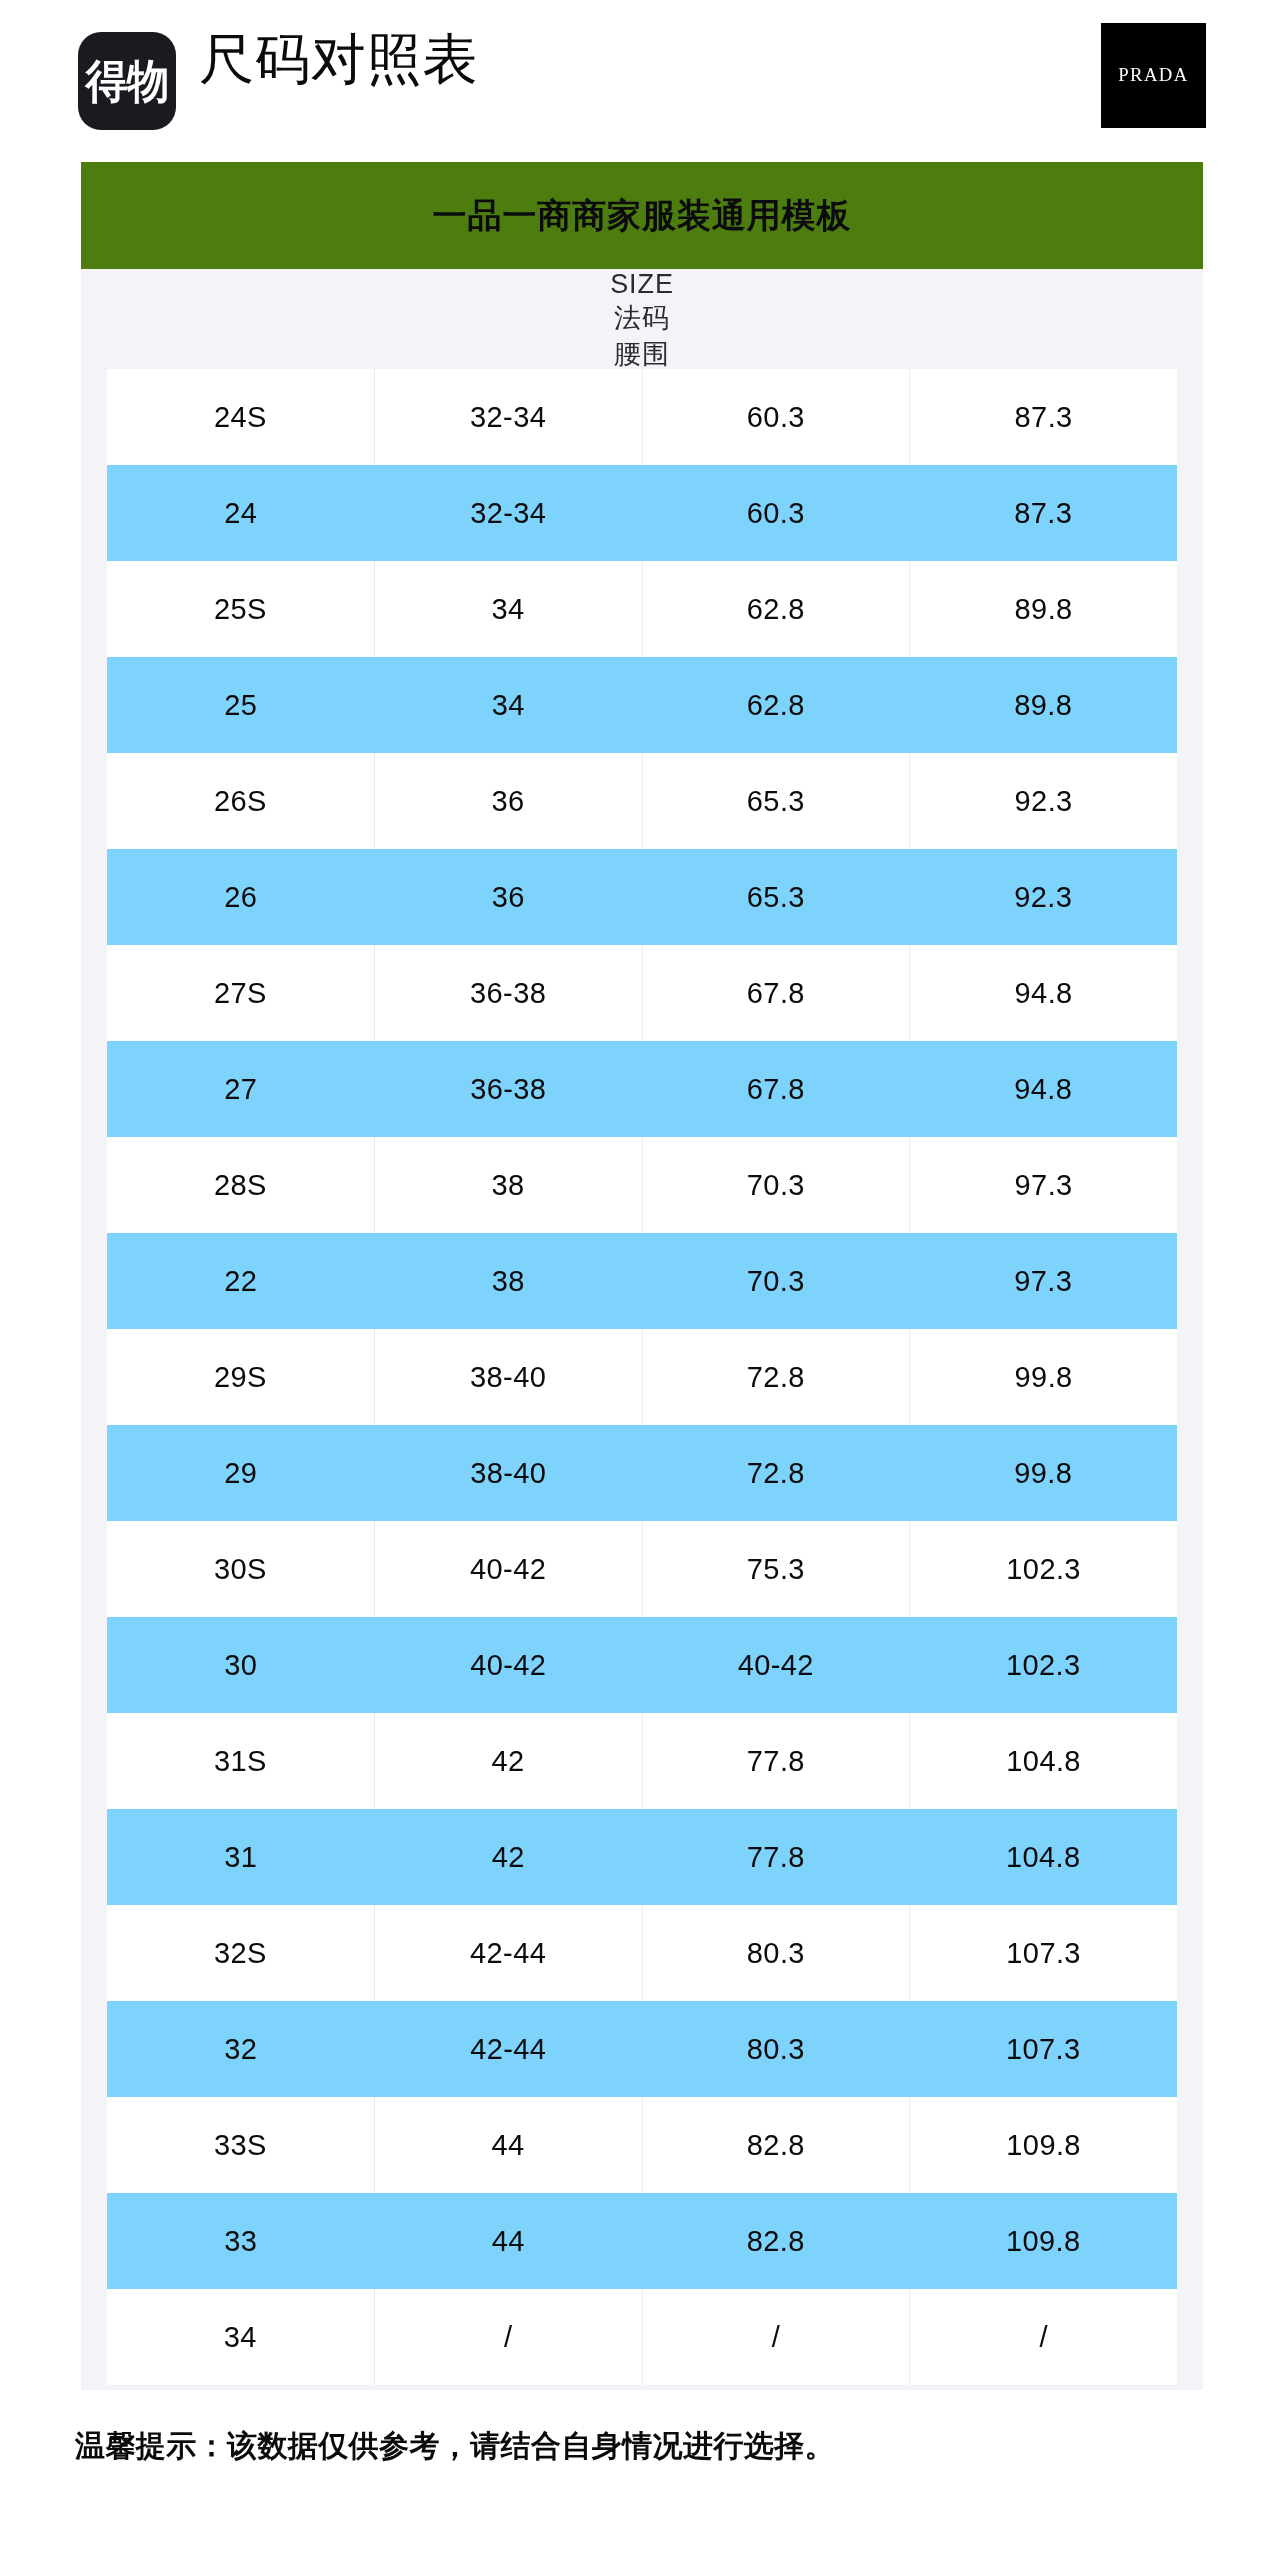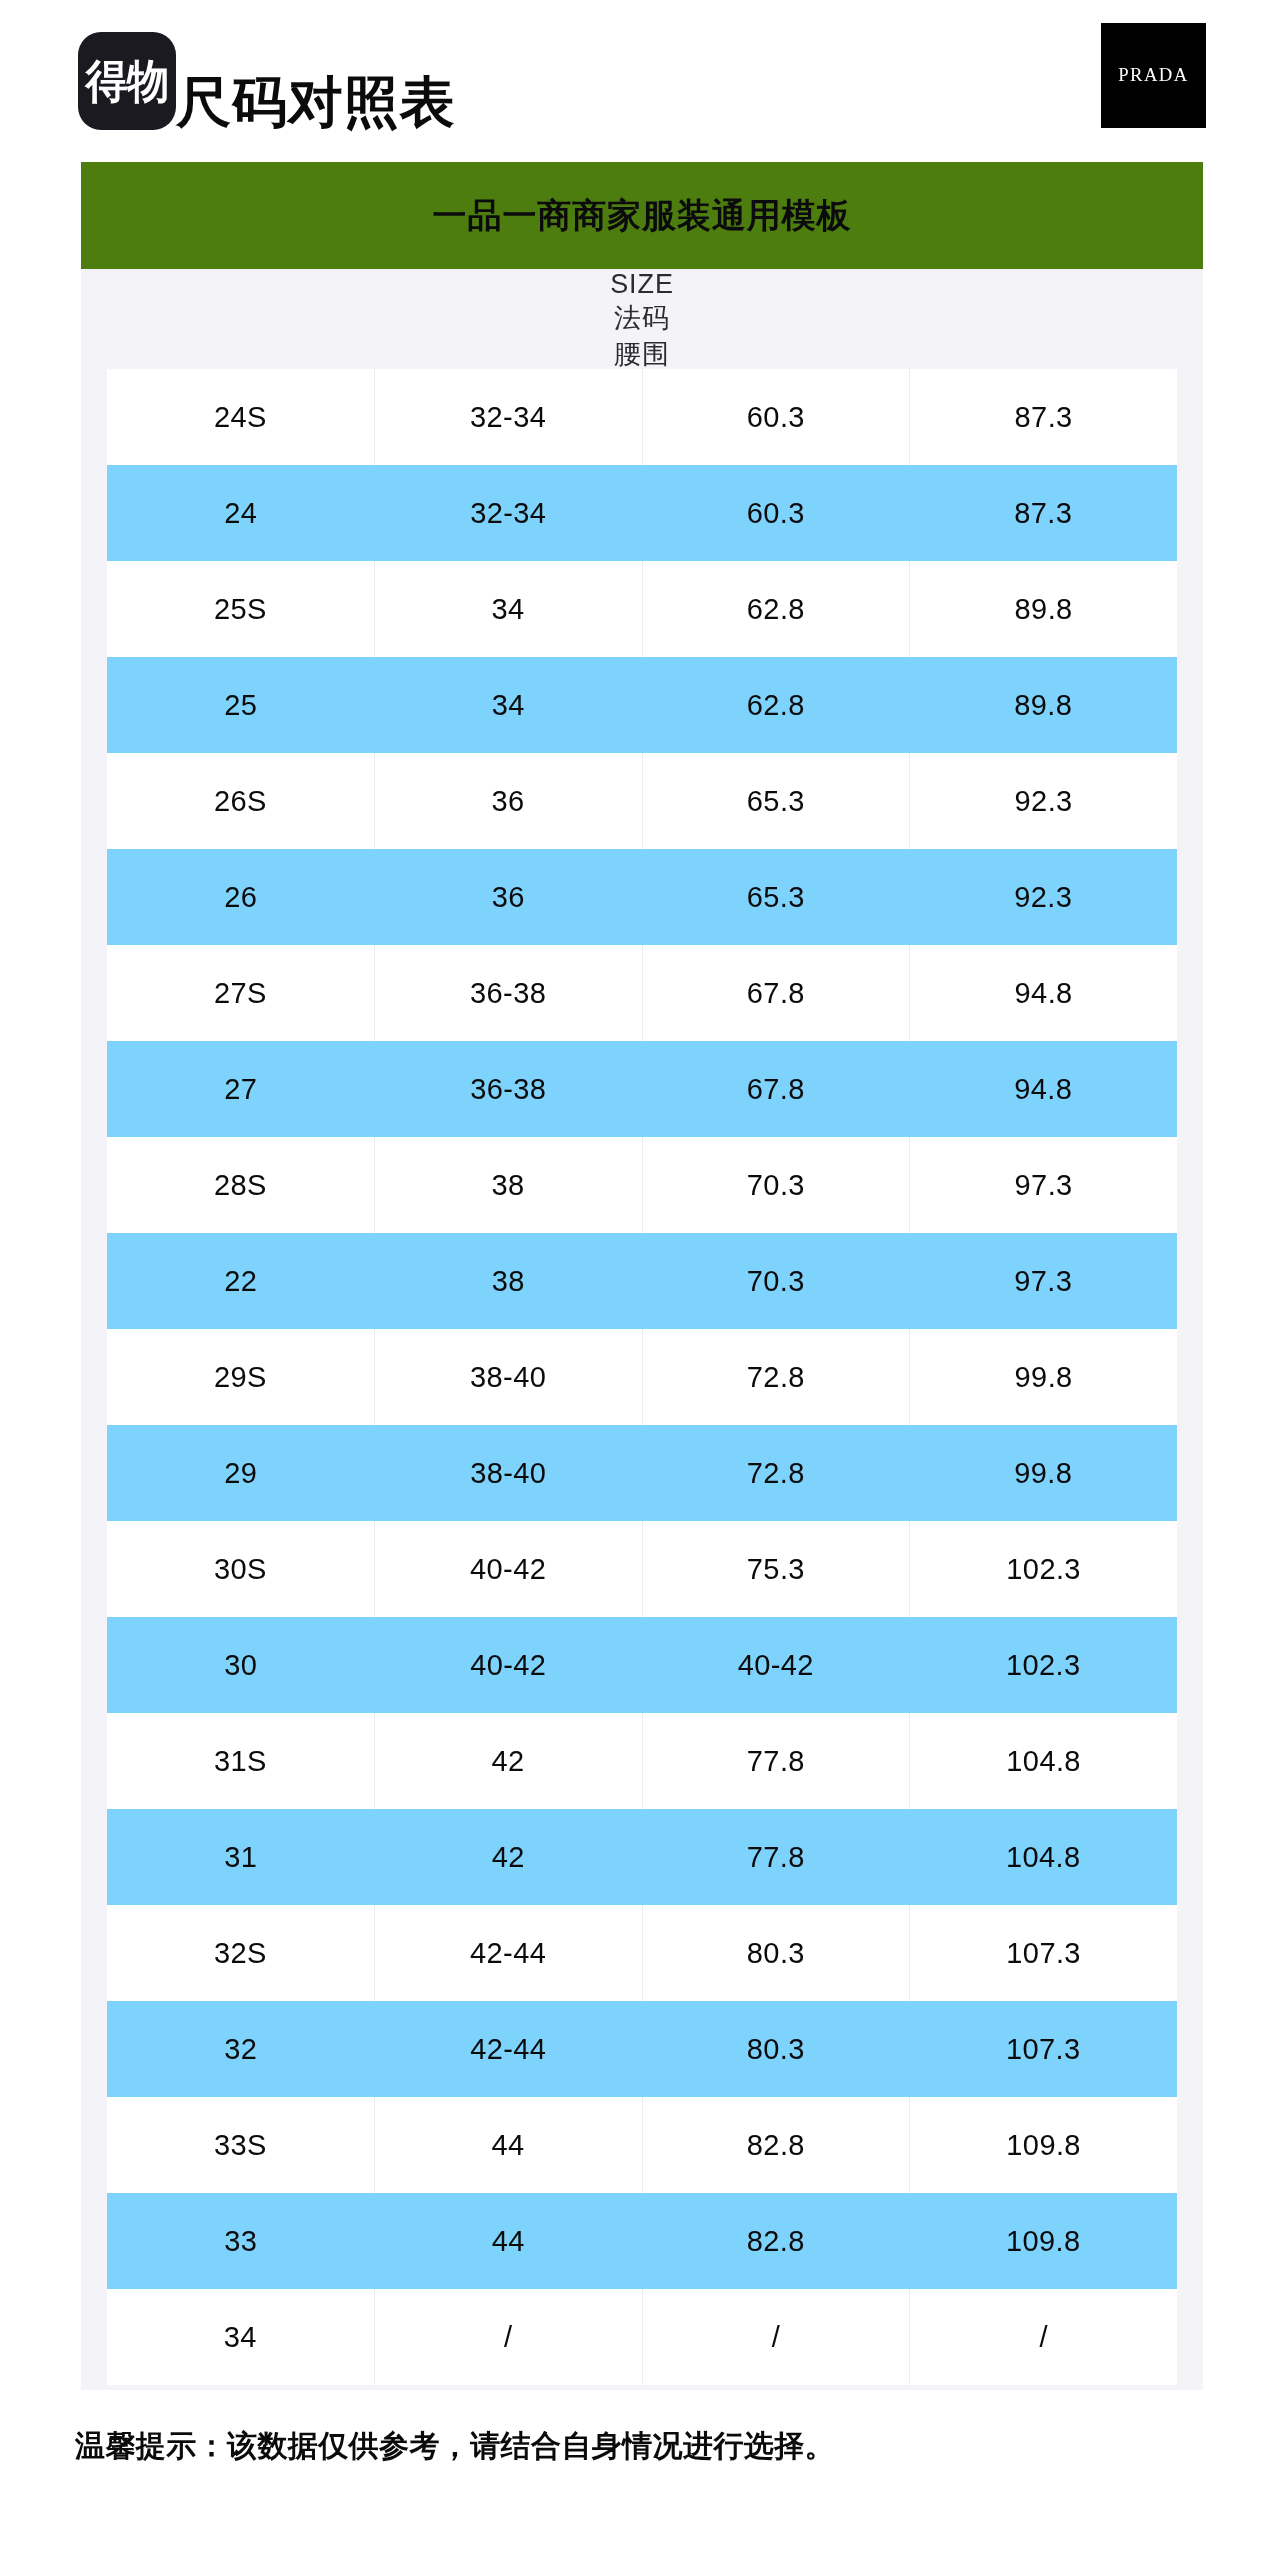--- a/index.html
+++ b/index.html
@@ -20,21 +20,22 @@
   .header {
     position: relative;
     height: 162px;
     display: flex;
     align-items: center;
     padding: 0 80px 0 78px;
     box-sizing: border-box;
   }
   .brand-block {
     display: flex;
-    align-items: flex-end;
+    align-items: flex-start;
+    gap: 23px;
   }
   .app-logo {
     width: 98px;
     height: 98px;
     border-radius: 23px;
     background: #1a1a20;
     display: flex;
     align-items: center;
     justify-content: center;
     flex: 0 0 auto;
@@ -42,21 +43,21 @@
   .app-logo span {
     color: #ffffff;
     font-size: 46px;
     font-weight: 700;
     letter-spacing: -0.9px;
     line-height: 1;
     transform: scaleX(0.92);
   }
   .header-title {
     font-size: 55px;
-    font-weight: 700;
+    font-weight: 400;
     letter-spacing: 0.9px;
     line-height: 1;
     color: #0b0b0d;
     white-space: nowrap;
   }
   .brand-logo {
     position: absolute;
     right: 77px;
     top: 23px;
     width: 105px;

